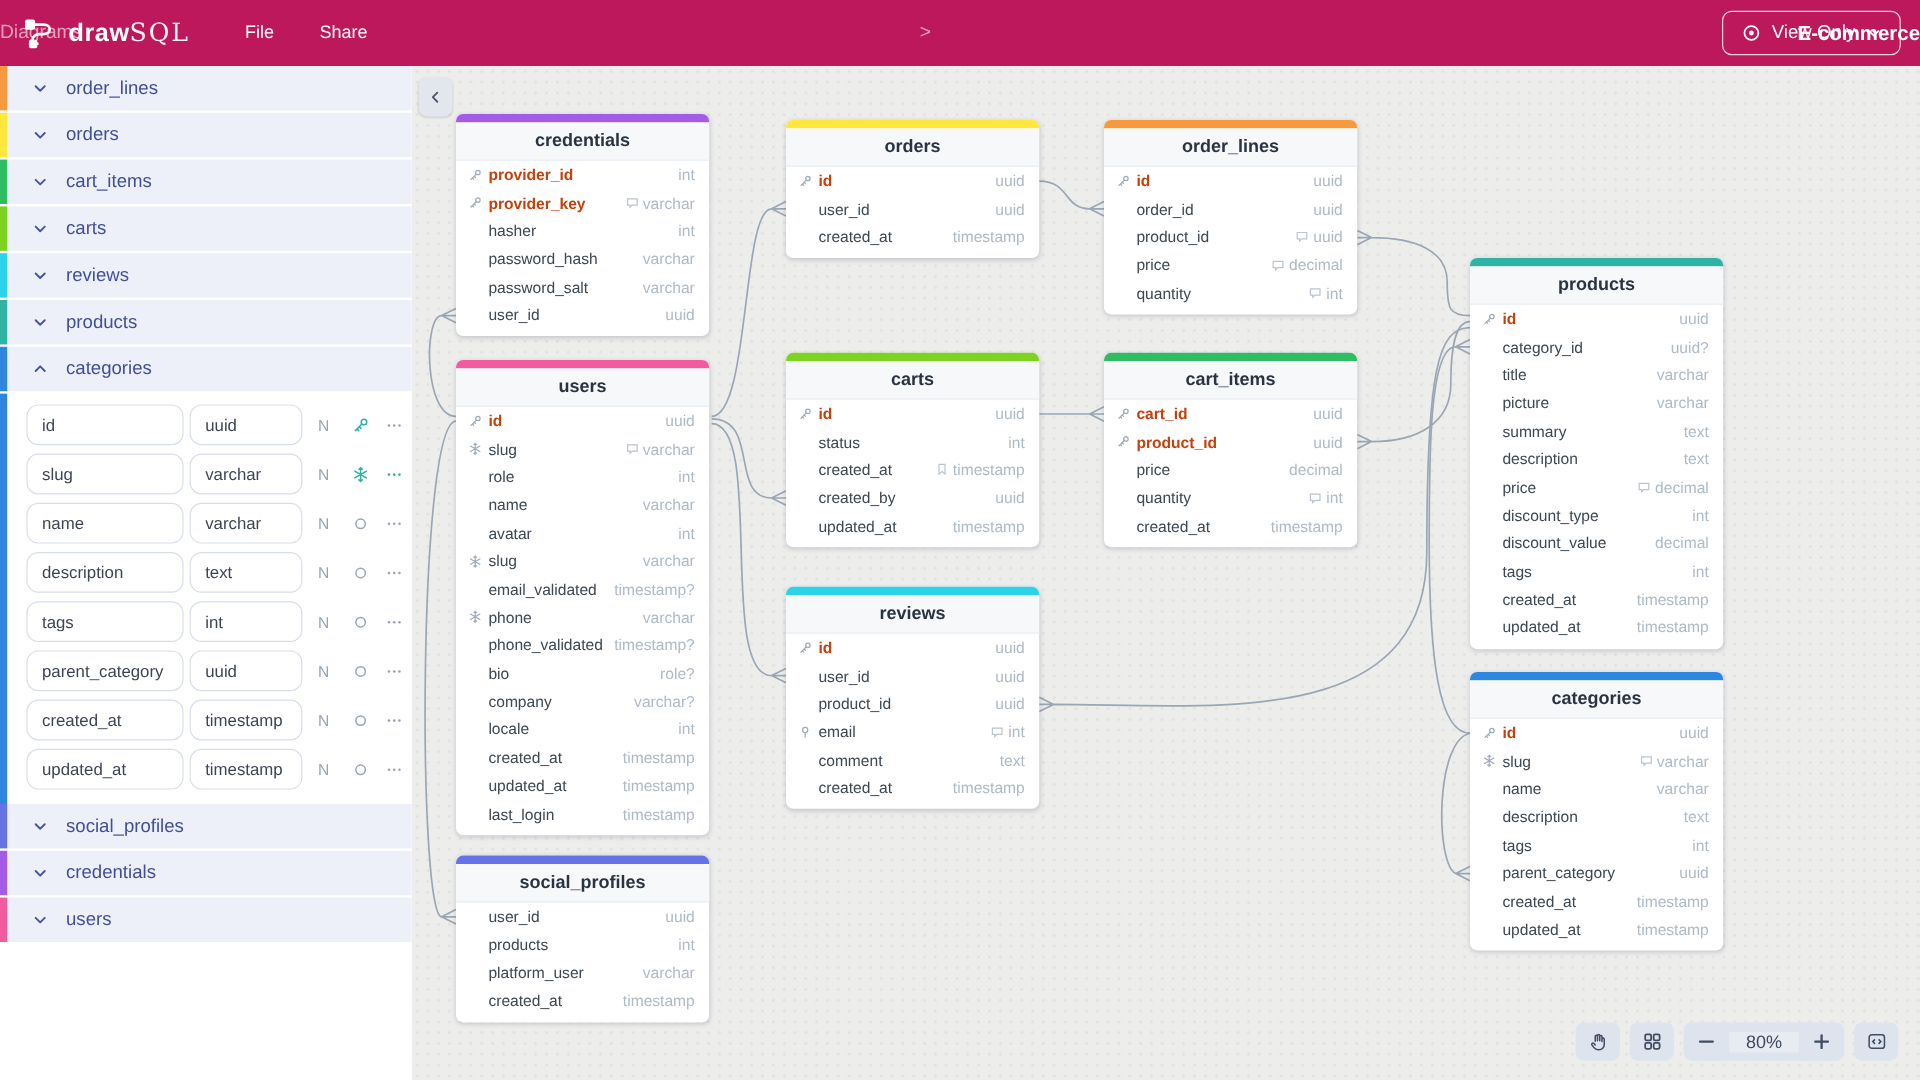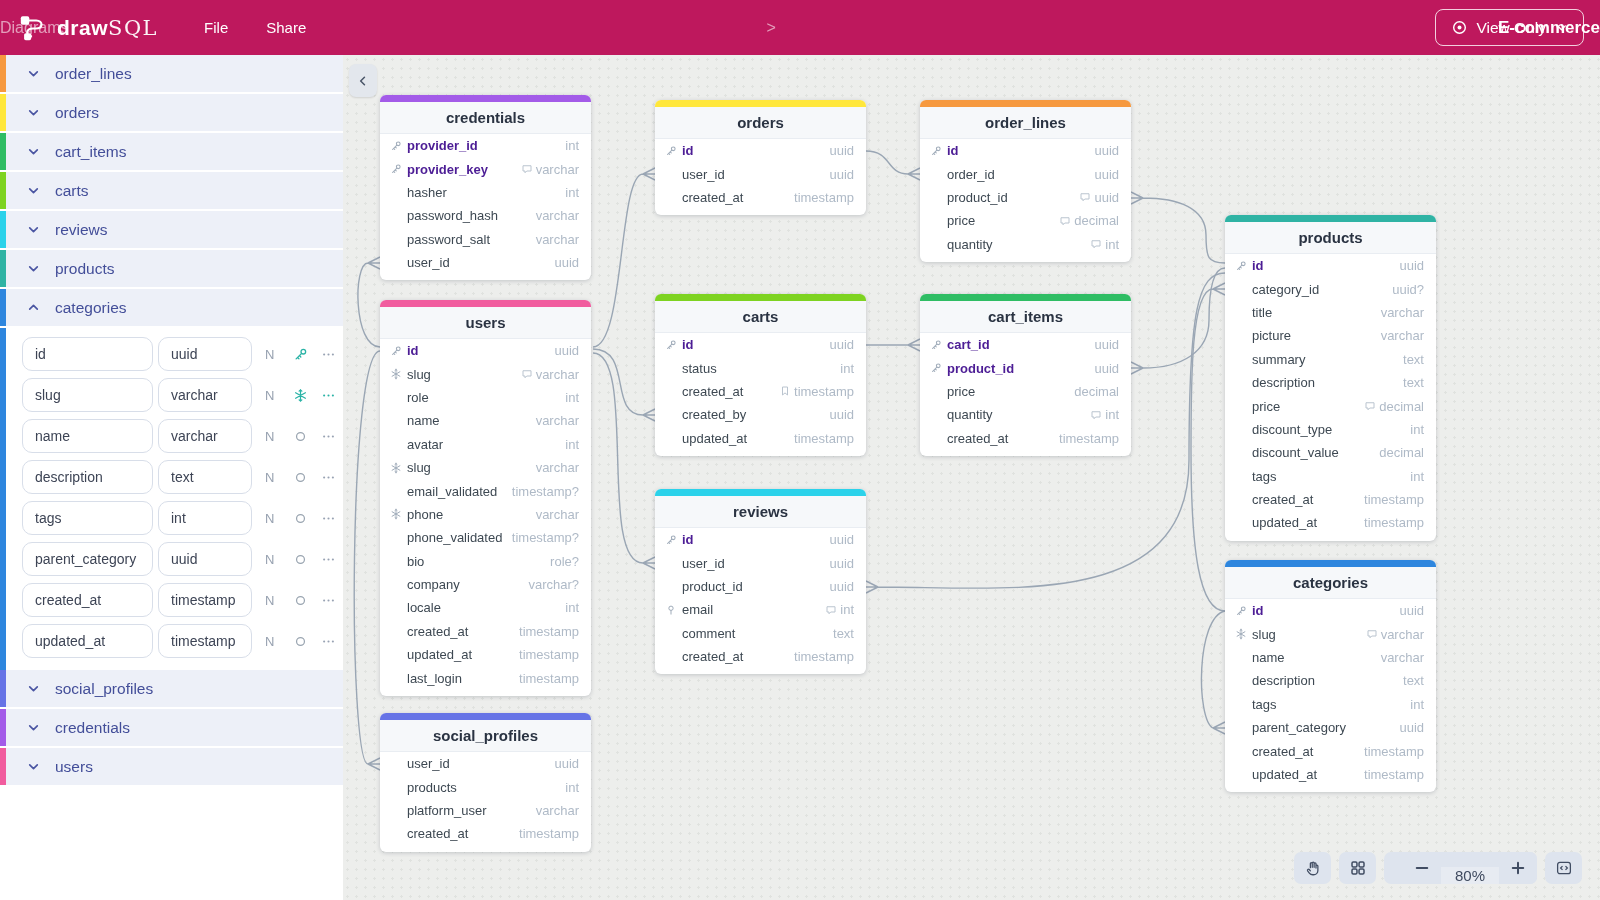--- a/index.html
+++ b/index.html
@@ -63,33 +63,33 @@
     box-shadow:0 1px 4px rgba(45,55,72,.22); cursor:grab; }
   .table-bar { height:7px; border-radius:6px 6px 0 0; }
   .table-header { height:32px; background:#F6F8FA; border-bottom:1px solid #E9EDF2; display:flex;
     align-items:center; justify-content:center; }
   .table-header span { font-size:15px; font-weight:700; color:#2A3342; }
   .table-body { padding:0 0 6px 0; }
   .trow { height:23.4px; display:flex; align-items:center; padding:0 12px 0 10px; }
   .licon { width:17px; flex:none; color:#9FABB9; display:inline-flex; }
   .licon svg { width:12px; height:12px; }
   .fname { font-size:13px; color:#3D4852; white-space:nowrap; }
-  .fname.pk { font-weight:700; color:#4c1d95; }
+  .fname.pk { font-weight:700; color:#c2410c; }
   .spacer { flex:1; }
   .ticon { width:12px; height:12px; color:#BAC4CF; display:inline-flex; margin-right:3px; flex:none; }
   .ticon svg { width:12px; height:12px; }
   .ftype { font-size:13px; color:#AFBAC7; white-space:nowrap; }
 
   
   .zoom-controls { position:absolute; right:18px; bottom:16px; display:flex; gap:8px; align-items:center; }
   .zc-btn { width:37px; height:32px; background:#DEE4EE; border:none; border-radius:7px; display:flex;
     align-items:center; justify-content:center; color:#414D63; cursor:pointer; }
   .zc-btn svg { width:18px; height:18px; }
-  .zoom-group { display:flex; align-items:flex-end; height:32px; border-radius:7px; overflow:hidden;
-    background:#DEE4EE;padding-left:19px; }
+  .zoom-group { display:flex; align-items:center; height:32px; border-radius:7px; overflow:hidden;
+    background:#DEE4EE; }
   .zoom-group .zc-btn { border-radius:0; width:38px; }
   .zoom-level { width:58px; background:#E7EBF2; color:#3F4A5F; font-size:15px; display:flex;
     align-items:center; justify-content:center; cursor:pointer; }
 </style>
 </head>
 <body>
 
 <div class="navbar">
   <div class="logo">
     <span class="logo-glyph">

